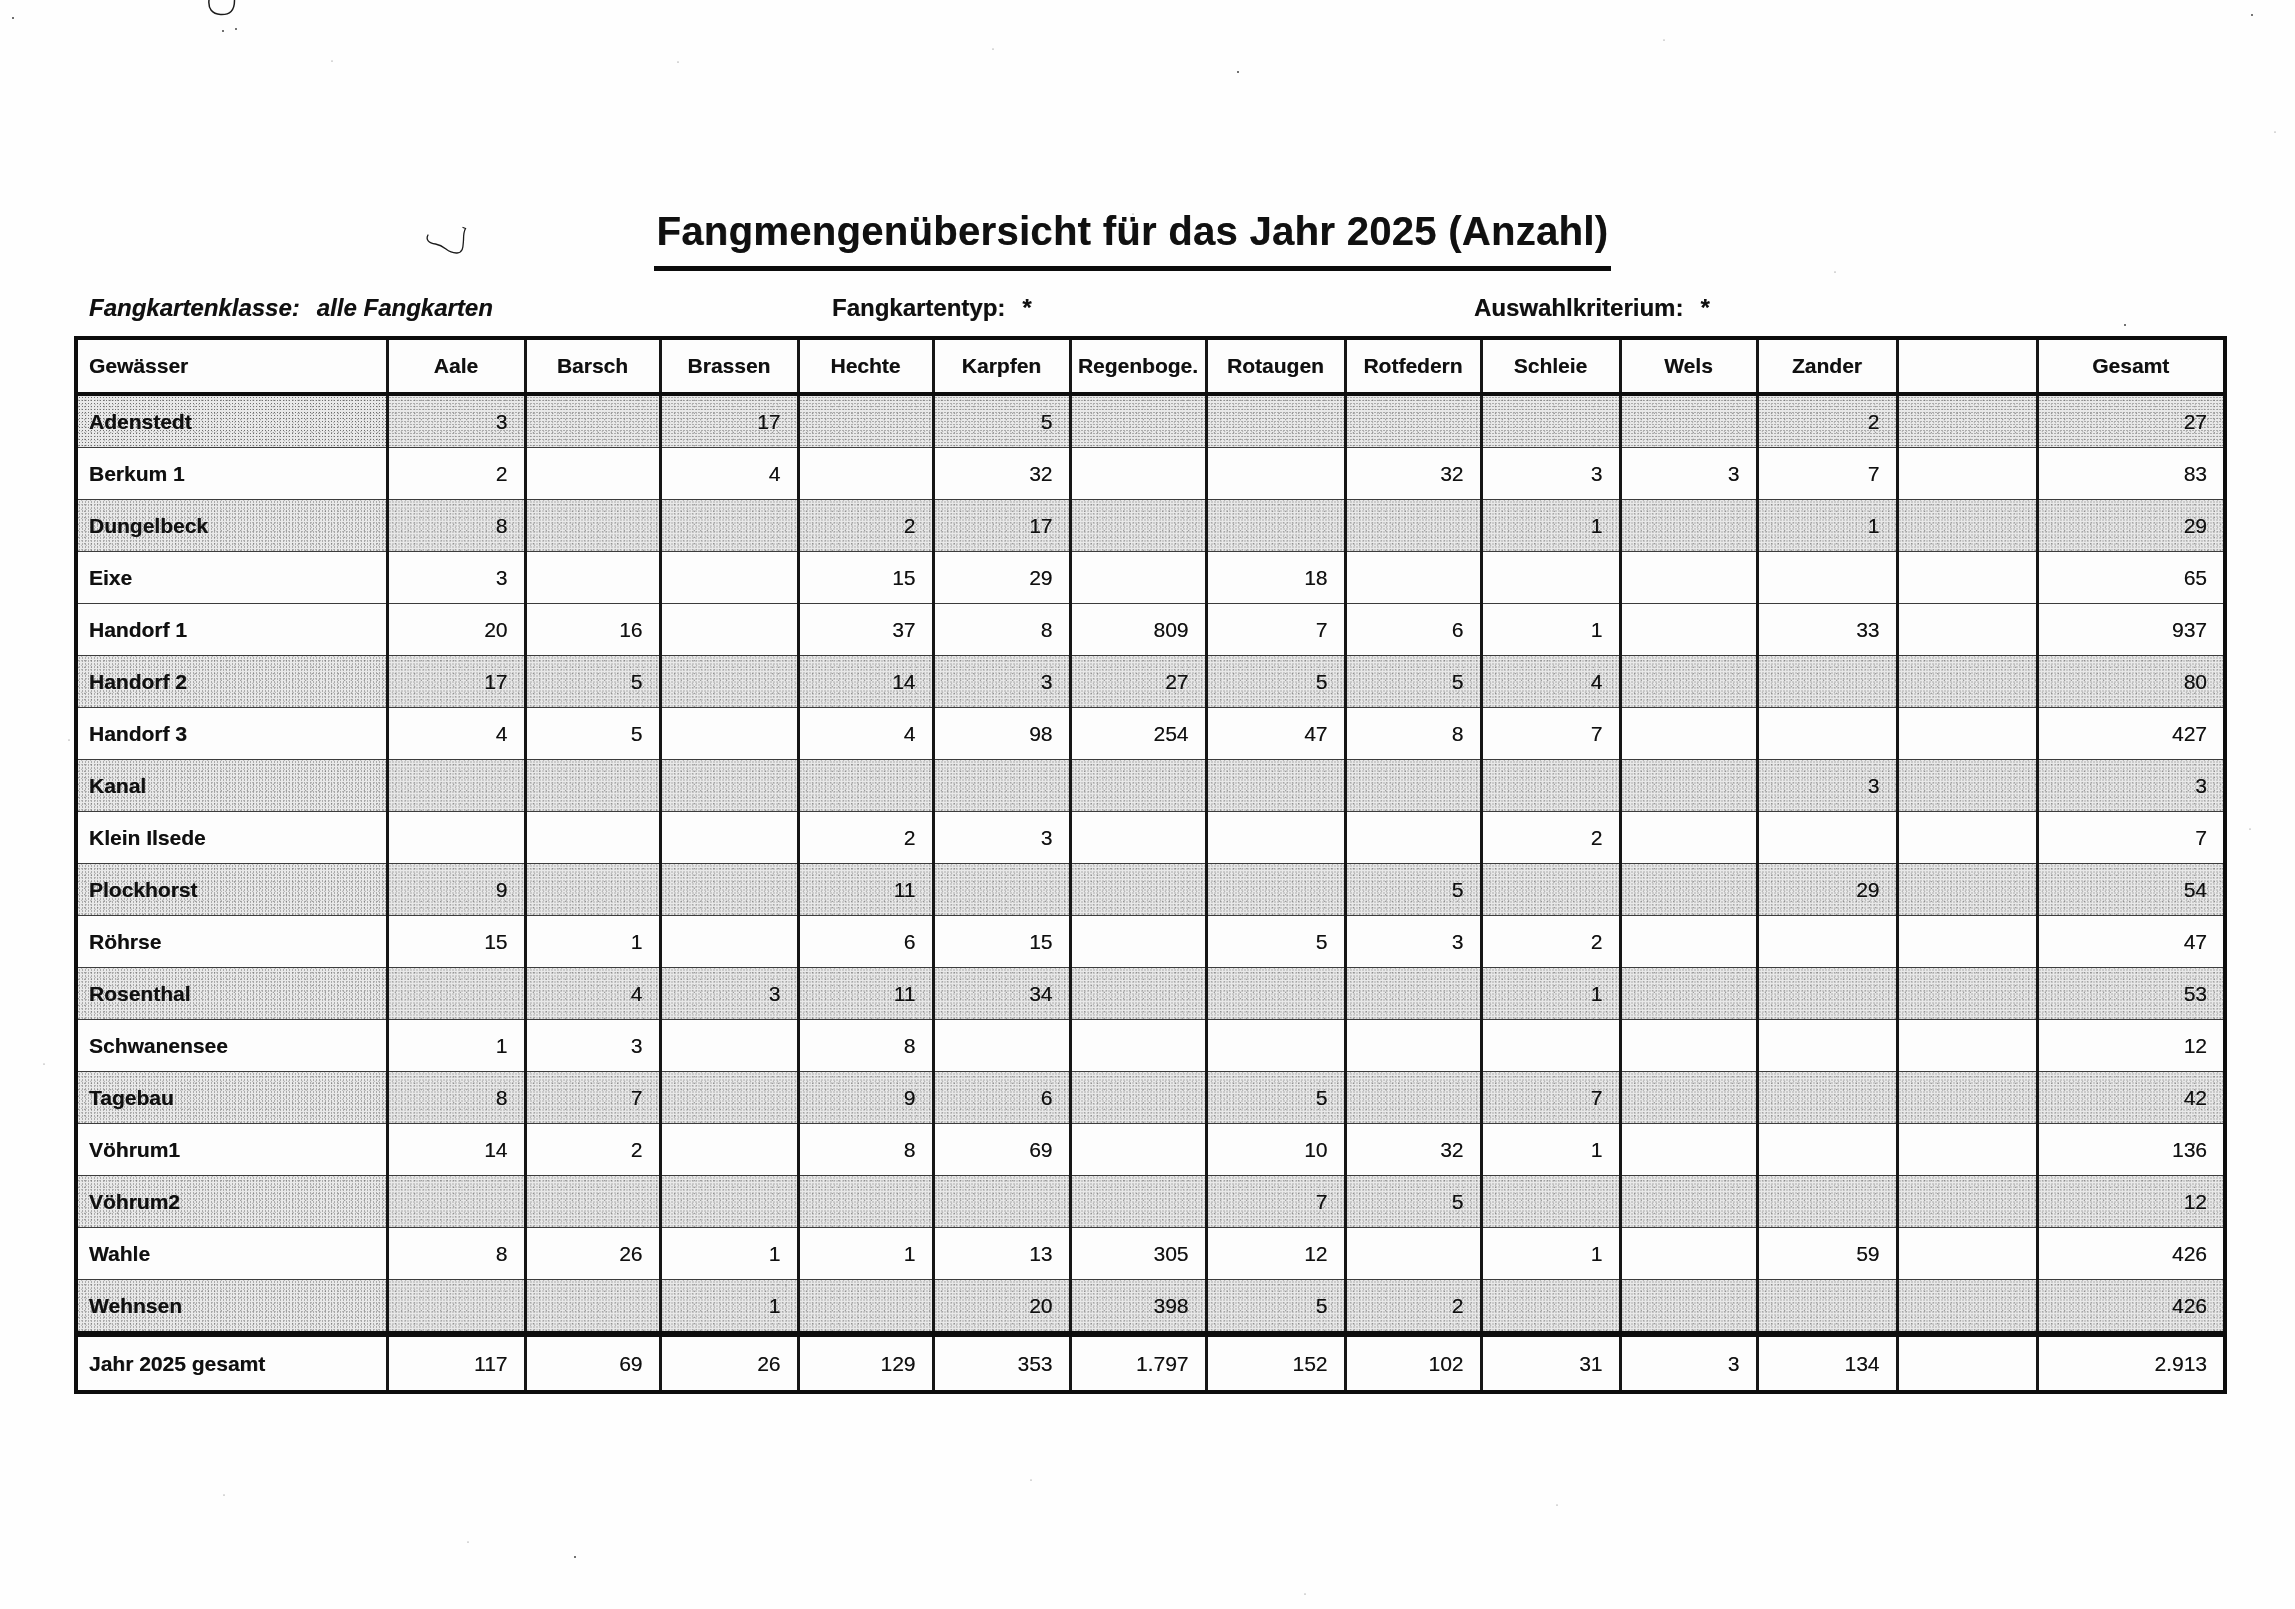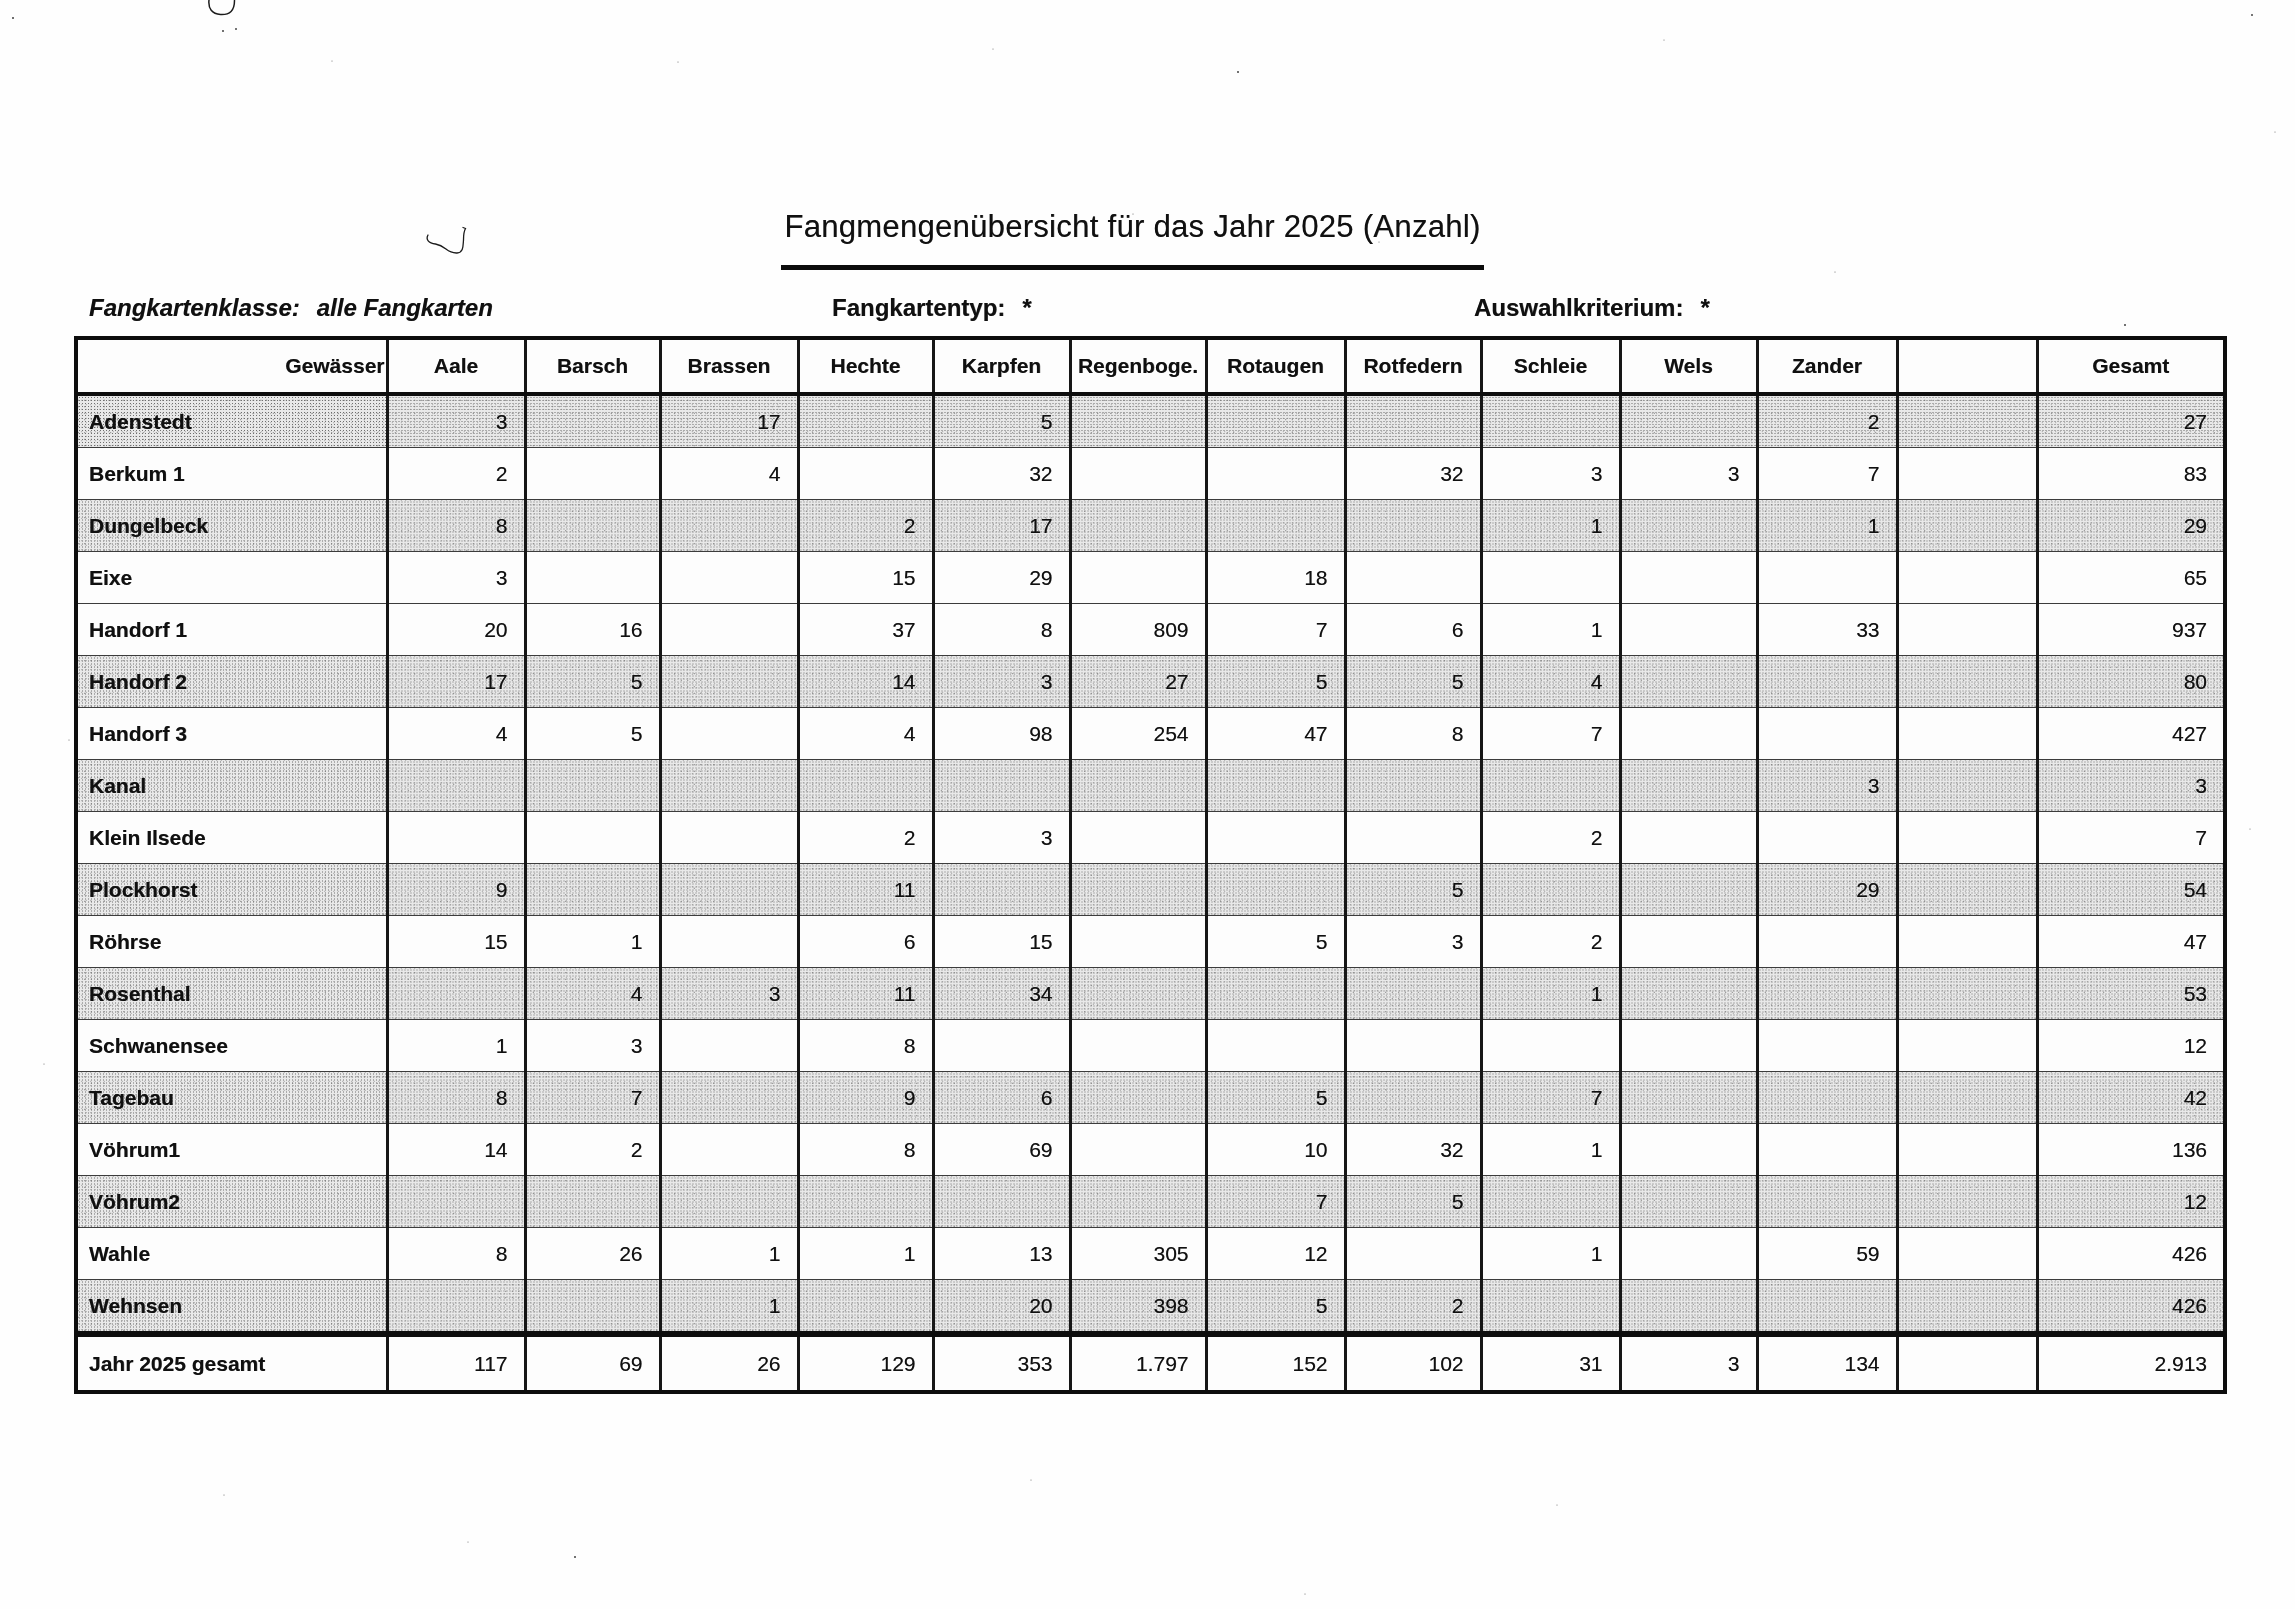--- a/index.html
+++ b/index.html
@@ -11,23 +11,23 @@
   }
   .page{position:absolute;inset:0;}
 
   
   .title-wrap{
     position:absolute;top:209px;left:0;right:30px;
     text-align:center;
   }
   .title{
     display:inline-block;
-    font-size:31px;font-weight:400;letter-spacing:0.3px;
+    font-size:40px;font-weight:700;letter-spacing:0.3px;
     border-bottom:5.5px solid #0c0c0c;
-    padding:0 3px 20px 3px;
+    padding:0 3px 12px 3px;
     text-shadow:0.3px 0.3px 0.5px rgba(0,0,0,.55);
   }
 
   
   .filters{position:absolute;top:294px;left:0;width:100%;height:35px;font-size:24px;font-weight:700;}
   .filters .f{position:absolute;white-space:nowrap;text-shadow:0.3px 0.3px 0.4px rgba(0,0,0,.5);}
   .f-class{left:89px;font-style:italic;}
   .f-type{left:832px;}
   .f-crit{left:1474px;}
   .filters .lbl{margin-right:17px;}
@@ -44,21 +44,21 @@
     overflow:hidden;white-space:nowrap;
     border-right:3px solid #161616;
     font-size:21px;
     text-shadow:0.3px 0.3px 0.4px rgba(0,0,0,.5);
   }
   table.catch th:last-child,table.catch td:last-child{border-right:none;margin-left:48px;}
   thead th{
     height:50px;font-weight:700;text-align:center;vertical-align:middle;
     border-bottom:4.5px solid #0d0d0d;background:#fdfdfd;
   }
-  thead th.c-first{text-align:right;padding-left:11px;}
+  thead th.c-first{text-align:left;padding-left:11px;}
   tbody td{height:49px;vertical-align:middle;border-top:1.5px solid #3c3c3c;}
   tbody tr:first-child td{border-top:none;}
   td.name{font-weight:700;text-align:left;padding-left:11px;}
   td.num{font-weight:400;text-align:right;padding-right:16px;}
   tr.shaded td{
     background-color:#e9e9e9;
     background-image:
       radial-gradient(circle,#6f6f6f 0.5px,transparent 0.6px),
       radial-gradient(circle,#8c8c8c 0.4px,transparent 0.6px),
       radial-gradient(circle,#5f5f5f 0.4px,transparent 0.5px);

